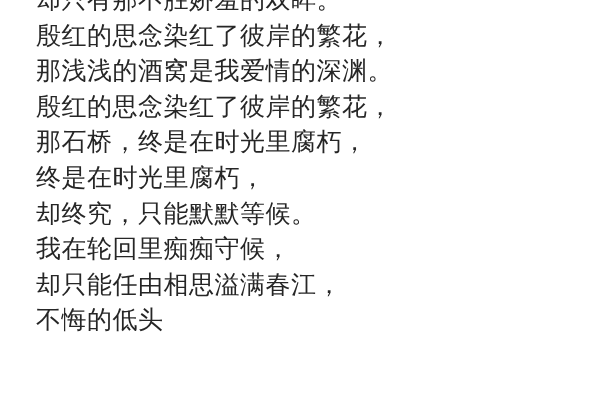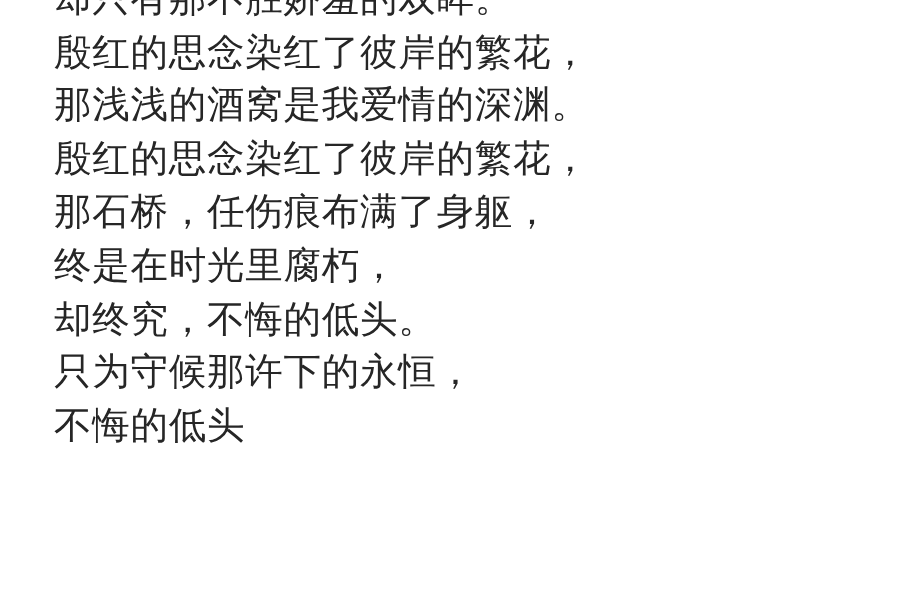--- a/index.html
+++ b/index.html
@@ -29,18 +29,19 @@
   }
 </style>
 </head>
 <body style="background: rgb(255, 255, 255);">
 
 <div class="poem" style="color: rgb(38, 38, 38);">
   <p>却只有那不胜娇羞的双眸。</p>
   <p>殷红的思念染红了彼岸的繁花，</p>
   <p>那浅浅的酒窝是我爱情的深渊。</p>
   <p>殷红的思念染红了彼岸的繁花，</p>
-  <p>那石桥，任伤痕布满了身躯，</p>
+  <p>那石桥，终是在时光里腐朽，</p>
   <p>终是在时光里腐朽，</p>
-  <p>却终究，不悔的低头。</p>
-  <p>只为守候那许下的永恒，</p>
+  <p>却终究，只能默默等候。</p>
+  <p>我在轮回里痴痴守候，</p>
+  <p>却只能任由相思溢满春江，</p>
   <p>不悔的低头</p>
 </div>
 
 </body></html>

